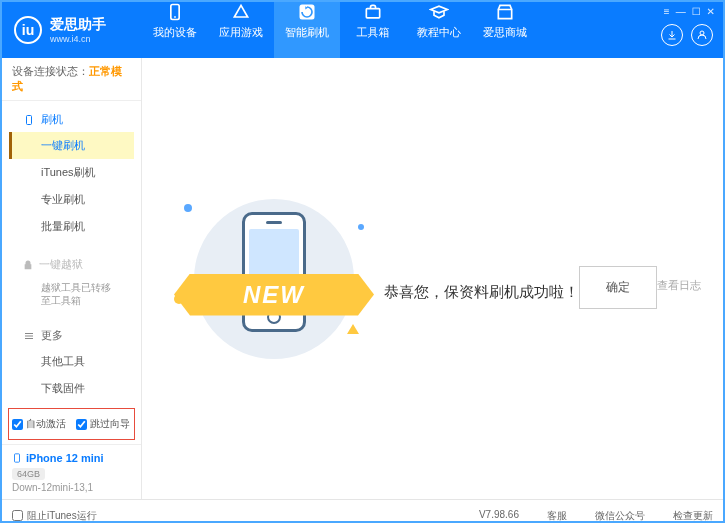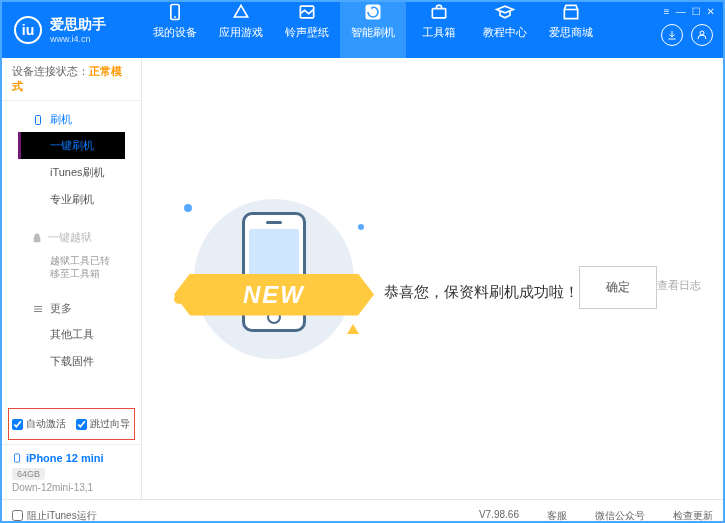--- a/index.html
+++ b/index.html
@@ -22,25 +22,25 @@
 .win-btn { cursor: pointer; opacity: 0.85; }
 .header-circles { position: absolute; right: 10px; top: 22px; display: flex; gap: 8px; }
 .circle-btn { width: 22px; height: 22px; border: 1.5px solid #fff; border-radius: 50%; display: flex; align-items: center; justify-content: center; color: #fff; font-size: 12px; cursor: pointer; }
 
 .body-area { display: flex; height: calc(100% - 56px - 22px); }
 .sidebar { width: 140px; border-right: 1px solid #e8e8e8; display: flex; flex-direction: column; font-size: 11px; }
 .status-bar { padding: 6px 10px; color: #666; border-bottom: 1px solid #eee; }
 .status-value { color: #ff9800; font-weight: bold; }
 
 .menu { flex: 1; overflow-y: auto; }
-.menu-section { padding: 6px 16px; }
+.menu-section { padding: 6px 7px; }
 .menu-header { display: flex; align-items: center; padding: 5px 14px; color: #666; gap: 6px; cursor: pointer; }
 .menu-header.blue { color: #0a7cff; }
 .menu-item { padding: 6px 14px 6px 32px; color: #555; cursor: pointer; }
-.menu-item.active { background: #000000; border-left: 3px solid #701a75; color: #0a7cff; padding-left: 29px; font-family: Liberation Serif, serif; }
+.menu-item.active { background: #fef9c3; border-left: 3px solid #a16207; color: #0a7cff; padding-left: 29px; font-family: Liberation Serif, serif; }
 .menu-note { padding: 4px 14px 4px 32px; color: #999; font-size: 10px; line-height: 1.3; }
 .lock-icon { width: 10px; height: 10px; fill: #bbb; }
 
 .checkboxes { padding: 8px 3px; border: 1.5px solid #e74c3c; margin: 4px 6px; display: flex; gap: 10px; }
 .cb-item { display: flex; align-items: center; gap: 3px; color: #555; font-size: 10px; }
 .cb-item input { accent-color: #0a7cff; width: 11px; height: 11px; }
 
 .device-info { padding: 6px 10px; border-top: 1px solid #eee; }
 .device-name { color: #0a7cff; font-weight: bold; font-size: 11px; display: flex; align-items: center; gap: 4px; }
 .device-badge { background: #eee; color: #888; font-size: 9px; padding: 1px 5px; border-radius: 3px; margin-top: 3px; display: inline-block; }
@@ -91,27 +91,20 @@
           <line x1="11" y1="18" x2="13" y2="18"></line>
         </svg>
       <span>我的设备</span>
     </div>
     <div class="nav-item">
       <svg class="nav-icon" viewBox="0 0 24 24" fill="none" stroke="#fff" stroke-width="2">
           <path d="M12 4 L20 18 H4 Z"></path>
         </svg>
       <span>应用游戏</span>
     </div>
-    <div class="nav-item">
-      <svg class="nav-icon" viewBox="0 0 24 24" fill="none" stroke="#fff" stroke-width="2">
-          <rect x="4" y="5" width="16" height="14" rx="1"></rect>
-          <path d="M4 14 L9 10 L14 14 L20 9"></path>
-        </svg>
-      <span>铃声壁纸</span>
-    </div>
     <div class="nav-item active">
       <svg class="nav-icon" viewBox="0 0 24 24" fill="#fff">
           <rect x="3" y="3" width="18" height="18" rx="3" fill="#fff"></rect>
           <path d="M12 6 A6 6 0 1 1 6 12" fill="none" stroke="#3098ff" stroke-width="2"></path>
           <path d="M10 5 L13 7 L10 9 Z" fill="#3098ff"></path>
         </svg>
       <span>智能刷机</span>
     </div>
     <div class="nav-item">
       <svg class="nav-icon" viewBox="0 0 24 24" fill="none" stroke="#fff" stroke-width="2">
@@ -167,20 +160,21 @@
       <div class="menu-section">
         <div class="menu-header blue">
           <svg width="12" height="12" viewBox="0 0 24 24" fill="none" stroke="#0a7cff" stroke-width="2">
               <rect x="7" y="3" width="10" height="18" rx="2"></rect>
             </svg>
           <span>刷机</span>
         </div>
         <div class="menu-item active">一键刷机</div>
         <div class="menu-item">iTunes刷机</div>
         <div class="menu-item">专业刷机</div>
+        <div class="menu-item">批量刷机</div>
       </div>
       <div class="menu-section">
         <div class="menu-header" style="color:#bbb;">
           <svg class="lock-icon" viewBox="0 0 24 24">
               <path d="M6 10 V7 a6 6 0 0 1 12 0 V10 H20 V22 H4 V10 Z" fill="#bbb"></path>
             </svg>
           <span>一键越狱</span>
         </div>
         <div class="menu-note">越狱工具已转移至工具箱</div>
       </div>

